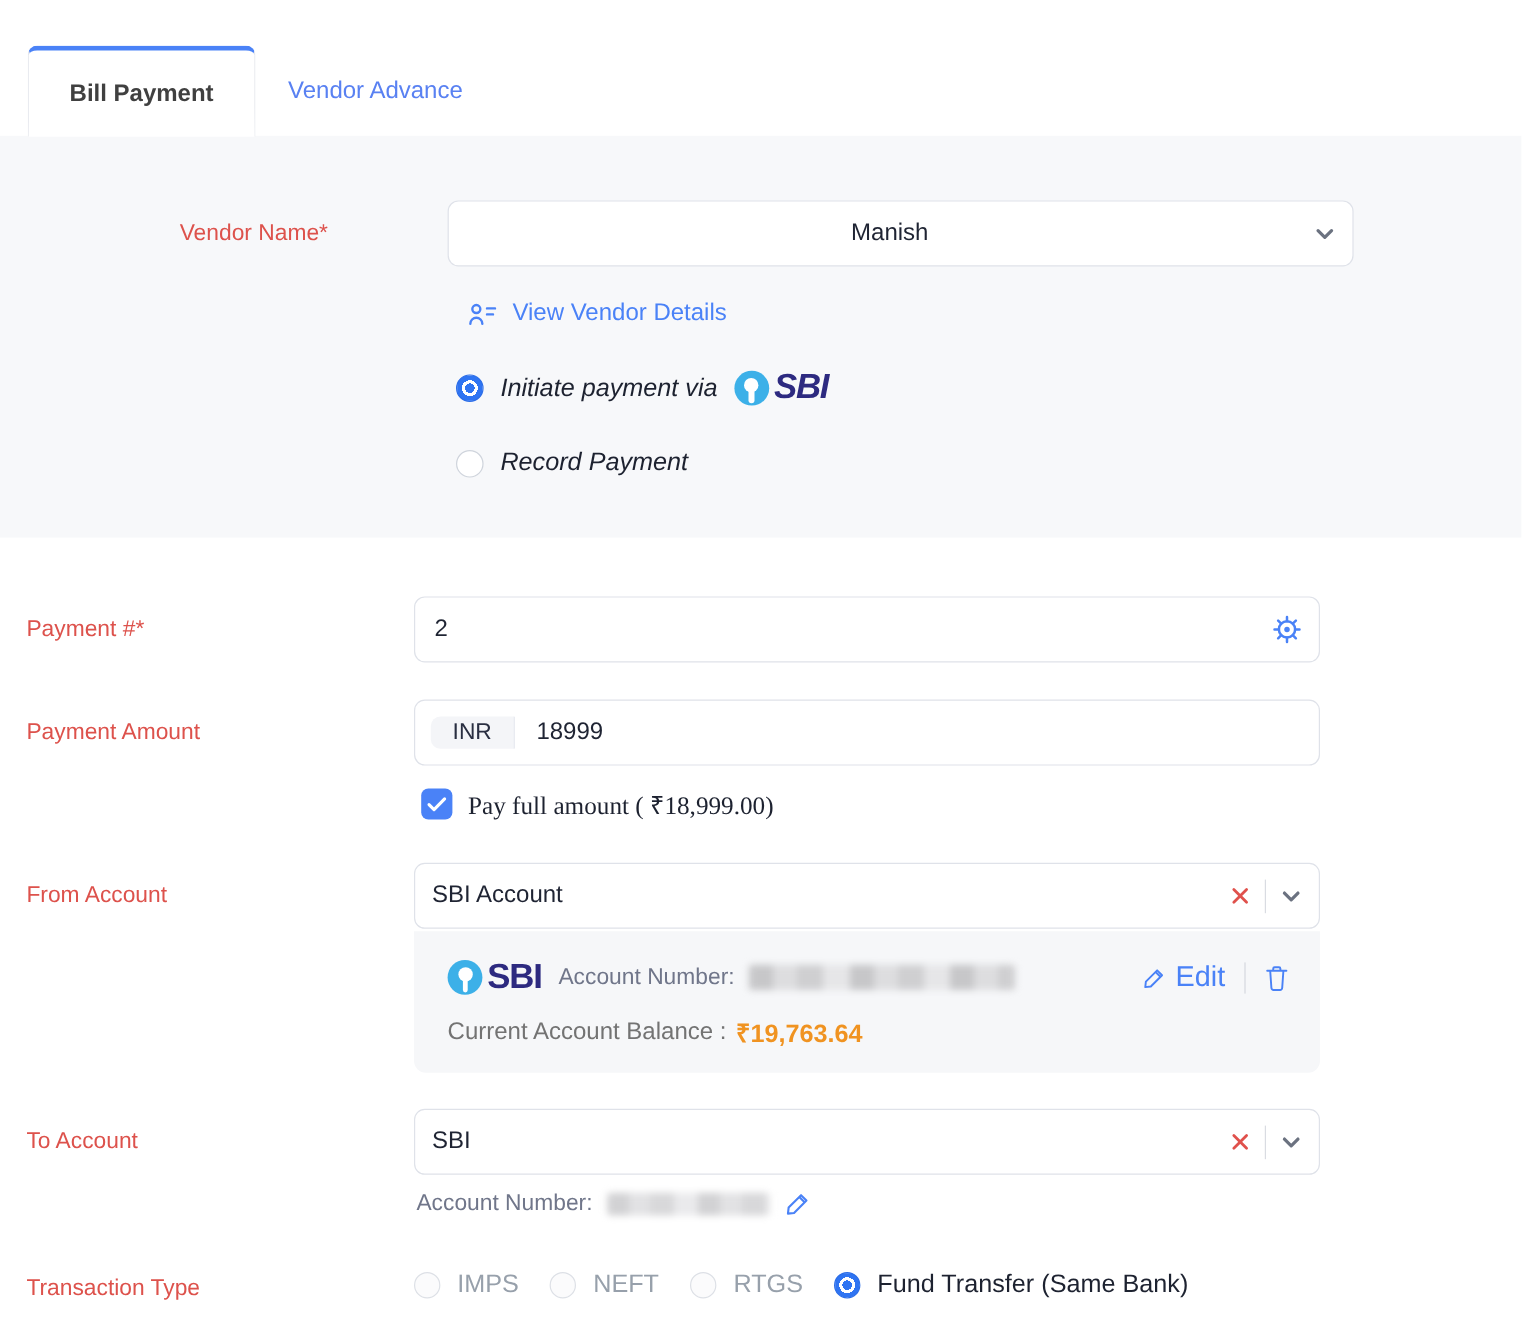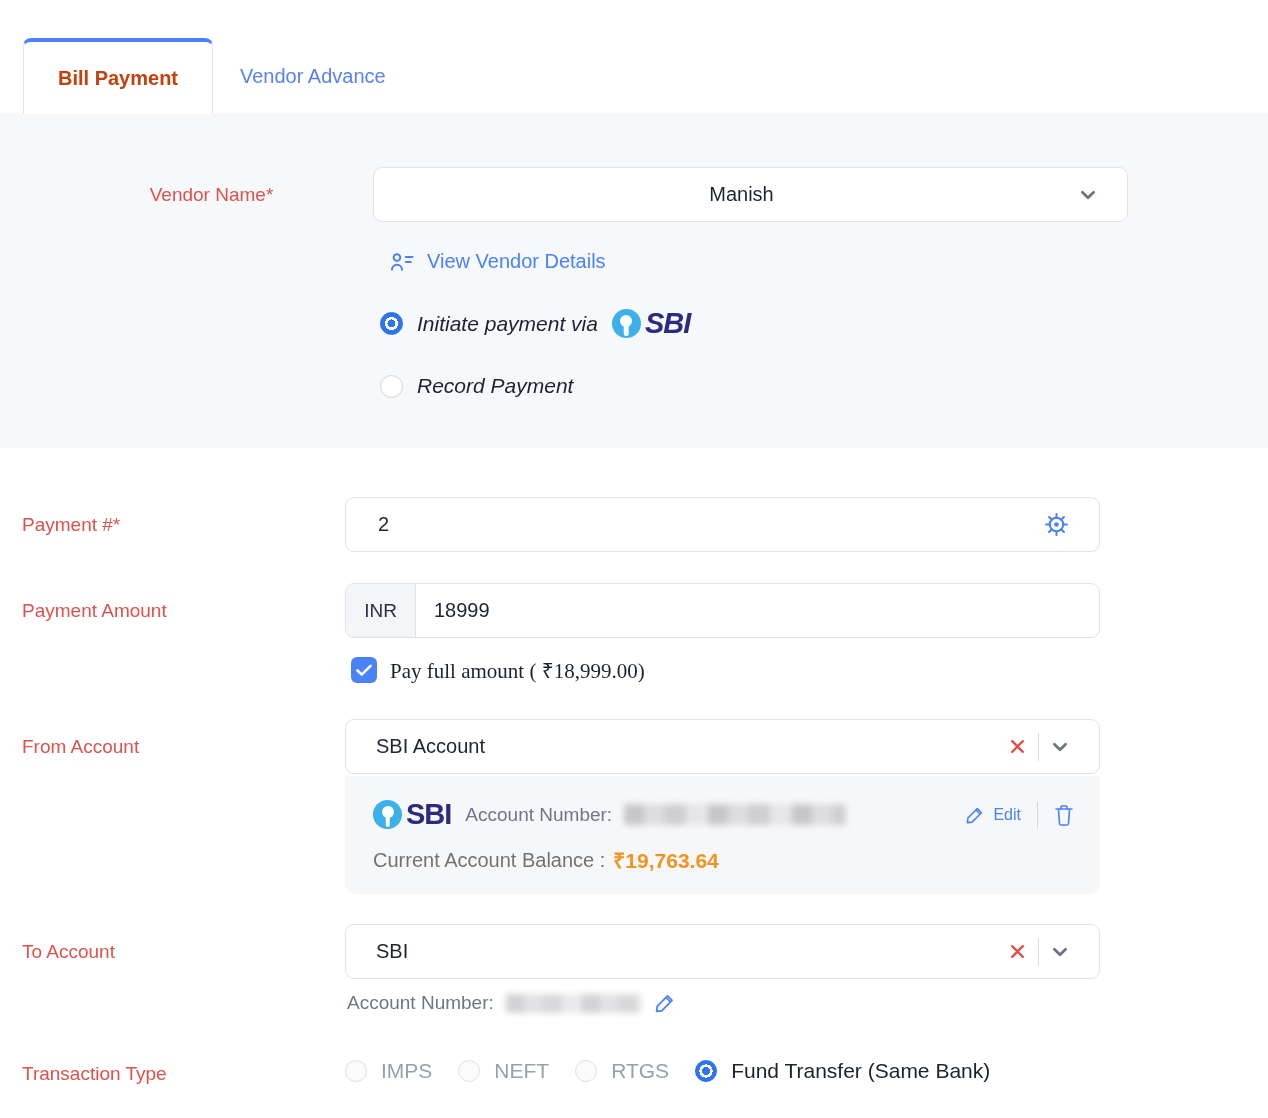--- a/index.html
+++ b/index.html
@@ -17,47 +17,47 @@
   }
 
   
   .tabbar{position:relative;height:113px;background:#fff;}
   .tab-active{
     position:absolute;left:23px;top:38px;width:190px;height:76px;
     background:#fff;border:1px solid #e4e6ec;border-bottom:none;
     border-top:4px solid var(--accent_blue);
     border-radius:8px 8px 0 0;
     display:flex;align-items:center;justify-content:center;
-    font-size:20px;font-weight:bold;color:#c2410c;cursor:pointer;
+    font-size:20px;font-weight:bold;color:#404040;cursor:pointer;
   }
   .tab-inactive{
     position:absolute;left:240px;top:38px;height:76px;
     display:flex;align-items:center;font-size:20px;color:#5981f2;cursor:pointer;
   }
 
   
   .section-gray{background:#f7f8fa;height:335px;padding:54px 0 0 50px;text-align:center;}
   .section-white{padding:49px 0 0 22px;}
   .row{display:grid;grid-template-columns:323px 755px;align-items:start;}
   .flabel{font-size:19px;color:var(--label_red);line-height:55px;}
   .flabel.short{line-height:30px;}
 
   
   .control{
     height:55px;background:#fff;border:1px solid #dfe2e9;border-radius:9px;
-    display:flex;align-items:center;padding:0 30px;font-size:20px;color:#1f2433;
+    display:flex;align-items:center;padding:0 14px;font-size:20px;color:#1f2433;
     width:755px;
   }
   .control input{
     border:none;outline:none;flex:1;font-size:20px;color:#1f2433;
     font-family:"Liberation Sans",sans-serif;background:transparent;min-width:0;
   }
   .grow{flex:1;}
   .vdivider{width:1px;height:28px;background:#d9dce2;margin:0 12px;}
-  .amount-group{padding:0;overflow:hidden;}
+  .amount-group{padding:13px;overflow:hidden;}
   .inr-box{
     width:70px;height:100%;background:#f4f5f8;border-right:1px solid #dfe2e9;
     display:flex;align-items:center;justify-content:center;
     font-size:19px;color:#2a2f42;border-radius:8px 0 0 8px;
   }
   .amount-group input{padding:0 18px;}
 
   
   .link-row{display:flex;align-items:center;gap:12px;margin-top:28px;margin-left:17px;cursor:pointer;}
   .link-text{color:var(--accent_blue);font-size:20px;}
@@ -97,21 +97,21 @@
     width:755px;background:#f6f7f9;border-radius:0 0 10px 10px;
     margin-top:2px;padding:22px 26px 20px 28px;
   }
   .acct-row1{display:flex;align-items:center;}
   .acct-label{font-size:19px;color:#70768a;margin-left:14px;}
   .blur-strip{
     height:21px;width:222px;border-radius:3px;margin-left:12px;filter:blur(3px);
     background:repeating-linear-gradient(90deg,#c7c7c9 0 20px,#dddddf 20px 40px,#cfcfd1 40px 62px,#e6e6e8 62px 84px);
   }
   .blur-strip.small{width:136px;height:19px;background:repeating-linear-gradient(90deg,#d2d2d4 0 18px,#e2e2e4 18px 36px,#d8d8da 36px 56px,#eaeaec 56px 76px);}
-  .edit-link{display:flex;align-items:center;gap:8px;color:var(--accent_blue);font-size:16px;cursor:pointer;}
+  .edit-link{display:flex;align-items:center;gap:8px;color:var(--accent_blue);font-size:24px;cursor:pointer;}
   .panel-div{width:1px;height:26px;background:#d4d7de;margin:0 16px;}
   .acct-row2{display:flex;align-items:center;margin-top:15px;}
   .balance-label{font-size:20px;color:#737373;}
   .balance-value{font-size:21px;color:var(--balance_orange);font-weight:bold;margin-left:8px;}
 
   .acct-line{display:flex;align-items:center;margin-top:13px;margin-left:2px;}
   .acct-line .acct-label{margin-left:0;}
   .tt-group{display:flex;align-items:center;margin-top:45px;}
   .tt-opt{display:flex;align-items:center;gap:14px;margin-right:26px;}
   .tt-opt .radio{width:22px;height:22px;}

